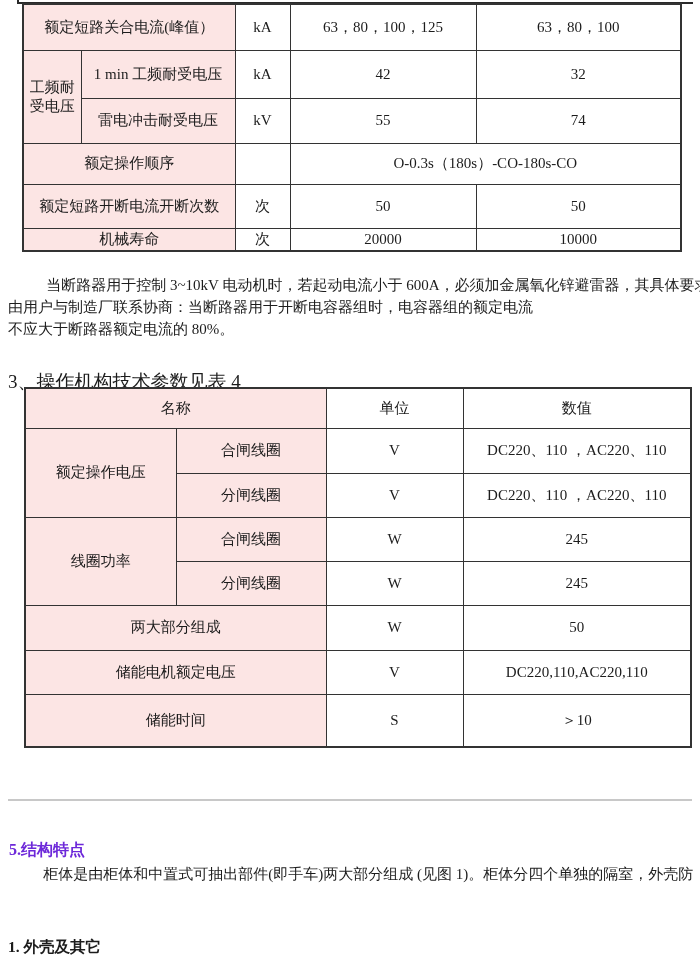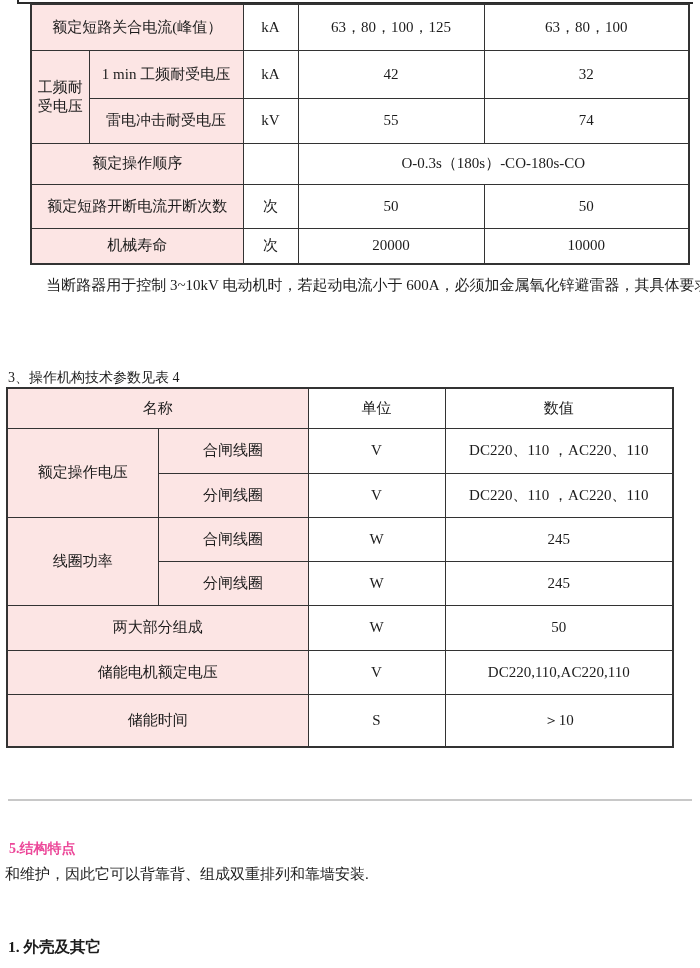--- a/index.html
+++ b/index.html
@@ -16,35 +16,35 @@
   table.t td { border:1px solid #333; text-align:center; vertical-align:middle;
                padding:0; font-size:15px; font-weight:normal; line-height:1.25;
                overflow:hidden; }
   td.pink { background:#fce5e4; }
   td.unit-top { vertical-align:top; padding-top:3px; }
 
   .para { position:absolute; font-size:15px; }
   .para .ln { height:22px; line-height:22px; white-space:nowrap; }
   .ln.indent { text-indent:2.55em; }
 
-  .h3  { position:absolute; left:8px; top:369px; font-size:14px; white-space:nowrap; }
+  .h3  { position:absolute; left:8px; top:369px; font-size:19px; white-space:nowrap; }
   .rule { position:absolute; left:8px; top:799px; width:684px; height:2px; background:#c8c8c8; }
-  .h5  { position:absolute; left:9px; top:840px; font-size:14px; font-weight:bold;
-         color:#ec4899; white-space:nowrap;text-align:center; }
+  .h5  { position:absolute; left:9px; top:840px; font-size:16px; font-weight:bold;
+         color:#6d28d9; white-space:nowrap;text-align:center; }
   .item1 { position:absolute; left:8px; top:937px; font-size:15.5px; white-space:nowrap;font-weight:bold; }
 </style>
 </head>
 <body>
 
 <div class="page">
 
   <div class="topline"></div>
   <div class="topstub"></div>
 
-  <table class="t" style="left:30px; top:3px; width:658px;">
+  <table class="t" style="left:22px; top:3px; width:658px;">
     <colgroup>
       <col style="width:58px">
         <col style="width:154px">
         <col style="width:55px">
       <col style="width:186px">
         <col style="width:205px">
     </colgroup>
     <tbody>
         <tr style="height:46px">
       <td colspan="2" class="pink">额定短路关合电流(峰值）</td>
@@ -69,36 +69,38 @@
       <td colspan="2" class="pink">额定操作顺序</td>
       <td></td>
       <td colspan="2">O-0.3s（180s）-CO-180s-CO</td>
     </tr>
     <tr style="height:44px">
       <td colspan="2" class="pink">额定短路开断电流开断次数</td>
       <td class="unit-top">次</td>
       <td>50</td>
       <td>50</td>
     </tr>
-    <tr style="height:36px">
+    <tr style="height:23px">
       <td colspan="2" class="pink">机械寿命</td>
       <td class="unit-top">次</td>
       <td>20000</td>
       <td>10000</td>
     </tr>
   </tbody>
     </table>
 
   <div class="para" style="left:8px; top:274px; width:690px;">
     <div class="ln indent">当断路器用于控制 3~10kV 电动机时，若起动电流小于 600A，必须加金属氧化锌避雷器，其具体要求</div>
+    <div class="ln">由用户与制造厂联系协商：当断路器用于开断电容器组时，电容器组的额定电流</div>
+    <div class="ln">不应大于断路器额定电流的 80%。</div>
   </div>
 
   <div class="h3">3、操作机构技术参数见表 4</div>
 
-  <table class="t" style="left:6px; top:387px; width:666px;">
+  <table class="t" style="left:24px; top:387px; width:666px;">
     <colgroup>
       <col style="width:151px">
         <col style="width:150px">
         <col style="width:137px">
         <col style="width:228px">
     </colgroup>
     <tbody>
         <tr style="height:40px">
       <td colspan="2" class="pink">名称</td>
       <td>单位</td>
@@ -141,17 +143,17 @@
       <td>S</td>
       <td>＞10</td>
     </tr>
   </tbody>
     </table>
 
   <div class="rule"></div>
 
   <div class="h5">5.结构特点</div>
   <div class="para" style="left:5px; top:863px; width:692px;">
-    <div class="ln">和维护，因此它可以背靠背、组成双重排列和靠墙安装.</div>
+    <div class="ln indent">柜体是由柜体和中置式可抽出部件(即手车)两大部分组成 (见图 1)。柜体分四个单独的隔室，外壳防</div>
   </div>
   <div class="item1">1. 外壳及其它</div>
 
 </div>
 
 </body></html>

